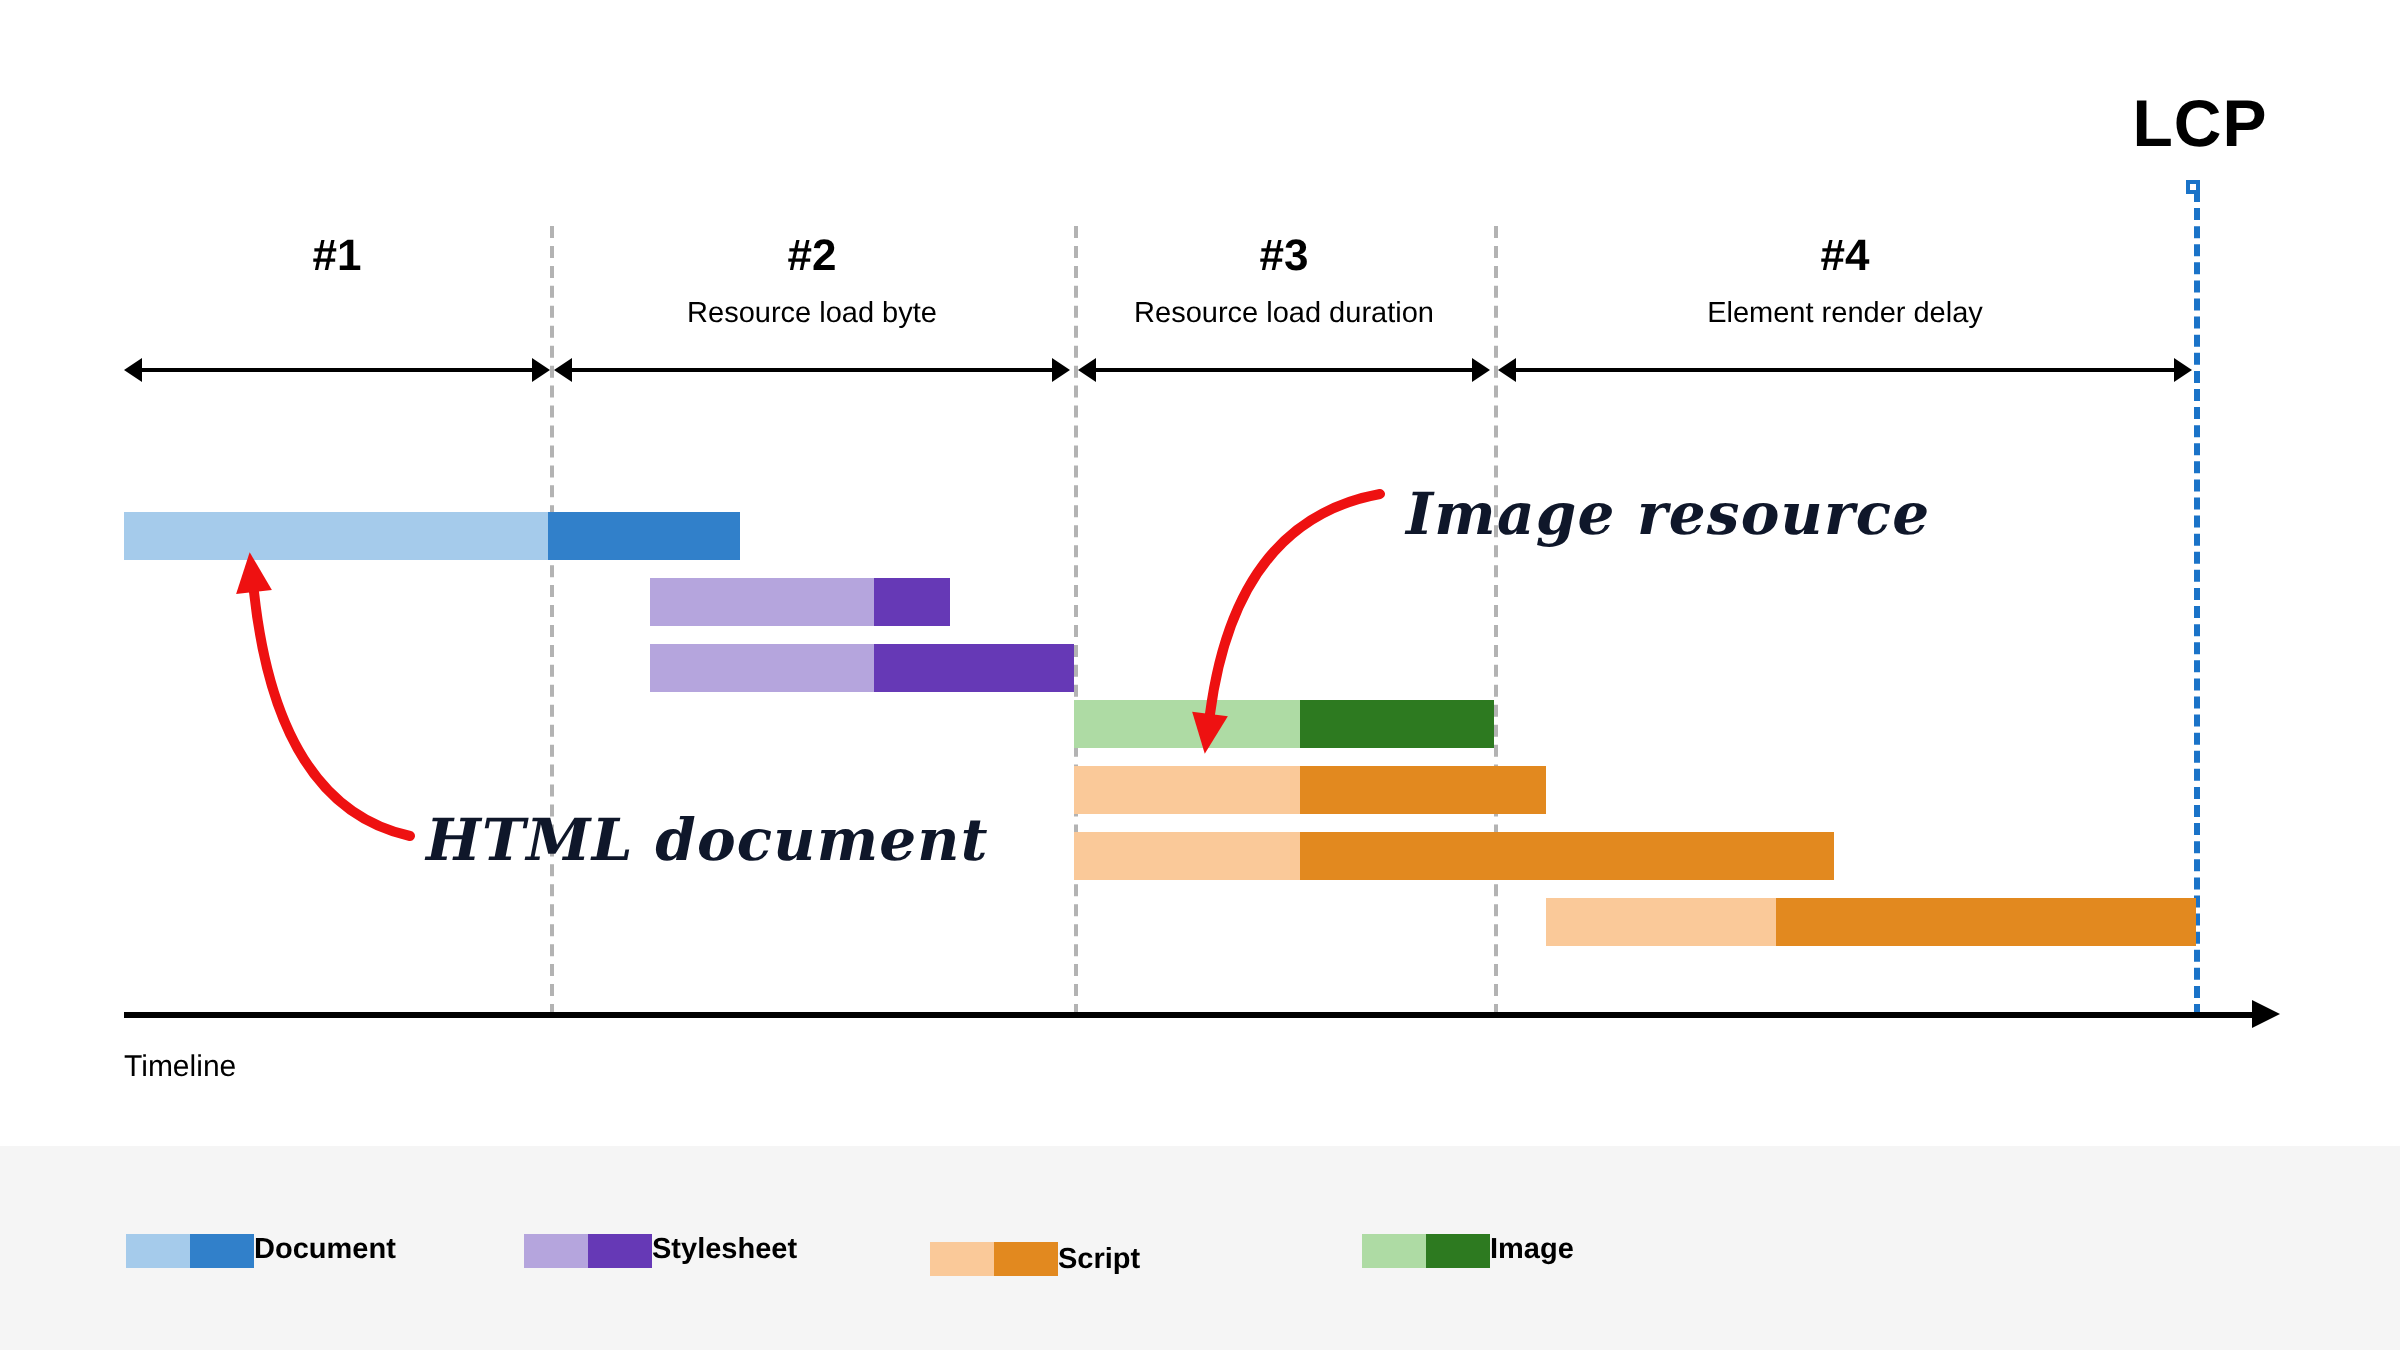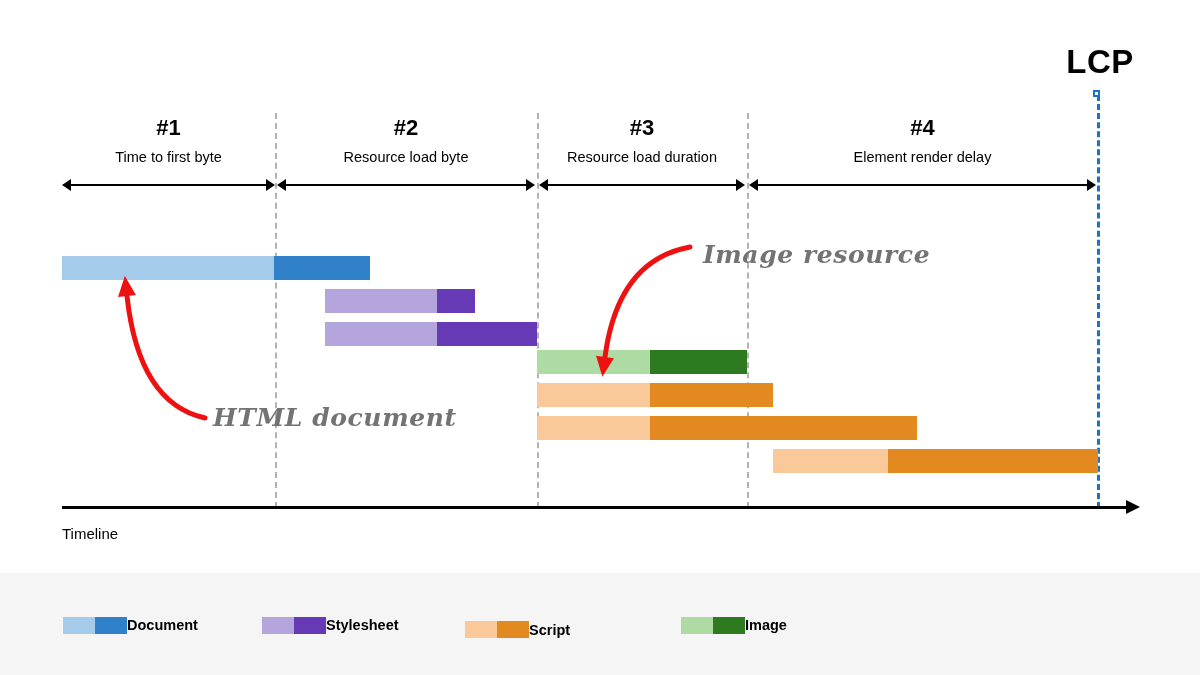--- a/index.html
+++ b/index.html
@@ -140,25 +140,25 @@
     left: 62px;
     top: 525px;
     font-size: 15px;
     font-weight: normal;
     color: #000;
   }
 
   
   .annot-text {
     position: absolute;
-    color: #737373;
+    color: #0f172a;
     font-family: "DejaVu Serif", serif;
     font-style: italic;
     font-weight: bold;
-    font-size: 25px;
+    font-size: 29px;
     white-space: nowrap;
     letter-spacing: 0.6px;
   }
   .annot-svg {
     position: absolute;
     overflow: visible;
   }
 
   
   #footer {
@@ -201,21 +201,20 @@
 
   <div id="gridlines">
       <div class="gridline" style="left: 275px;"></div>
       <div class="gridline" style="left: 537px;"></div>
       <div class="gridline" style="left: 747px;"></div>
     </div>
 
   <div id="phases">
       <div class="phase" style="left: 62px; width: 213px;">
         <div class="phase-num">#1</div>
-        <div class="phase-name">Time to first byte</div>
       </div>
       <div class="phase-arrow" style="left: 62px; width: 213px;">
         <div class="head left"></div>
         <div class="shaft"></div>
         <div class="head right"></div>
       </div>
       <div class="phase" style="left: 277px; width: 258px;">
         <div class="phase-num">#2</div>
         <div class="phase-name">Resource load byte</div>
       </div>

